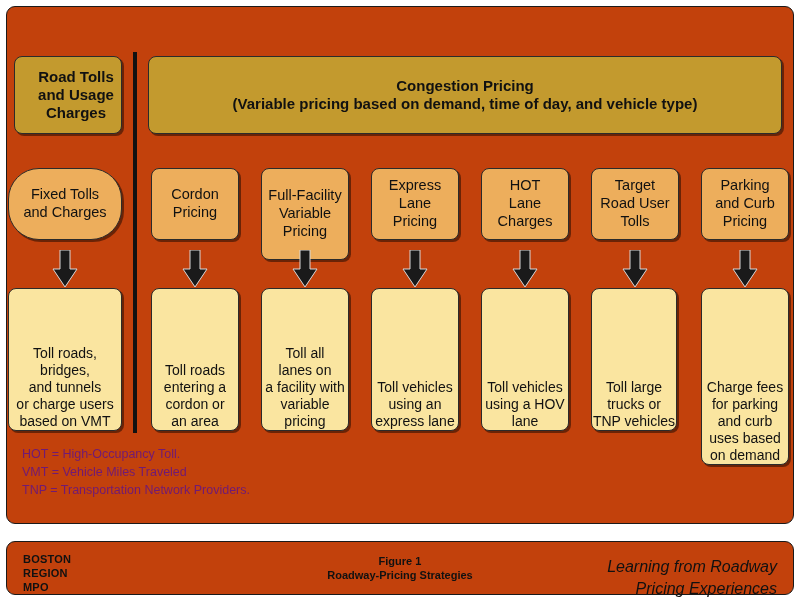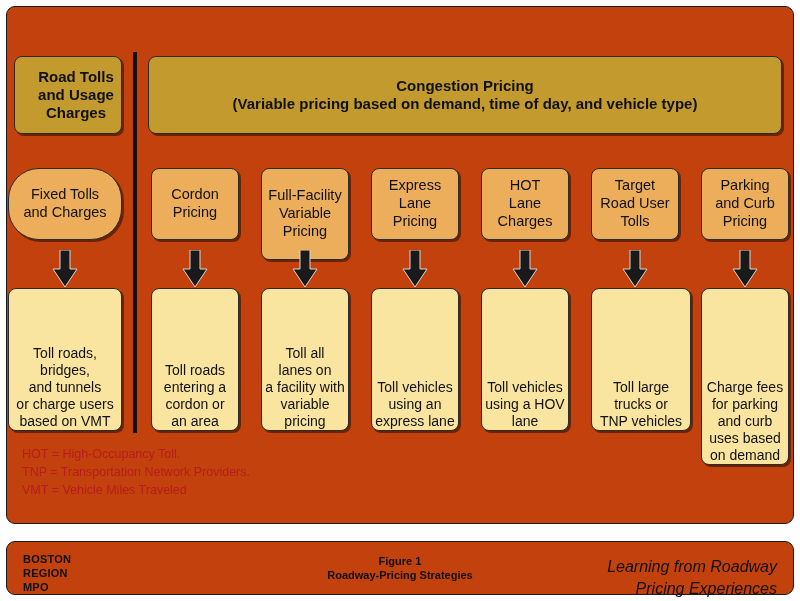--- a/index.html
+++ b/index.html
@@ -97,21 +97,21 @@
   }
   .arrow svg { display: block; }
 
   
   #footnotes {
     position: absolute;
     left: 22px;
     top: 446px;
     font-size: 12.5px;
     line-height: 1.42;
-    color: #b91c1c;
+    color: #701a75;
   }
   #footnotes div { white-space: pre; }
 
   
   #footer-logo {
     position: absolute;
     left: 16px;
     top: 10px;
     font-size: 11px;
     font-weight: bold;
@@ -270,38 +270,38 @@
 using an
 express lane</span>
   </div>
 
   <div class="node desc" style="left:481px; top:288px; width:88px; height:143px;">
     <span class="label">Toll vehicles
 using a HOV
 lane</span>
   </div>
 
-  <div class="node desc" style="left:591px; top:288px; width:100px; height:143px;">
+  <div class="node desc" style="left:591px; top:288px; width:86px; height:143px;">
     <span class="label">Toll large
 trucks or
 TNP vehicles</span>
   </div>
 
   <div class="node desc" style="left:701px; top:288px; width:88px; height:177px;">
     <span class="label">Charge fees
 for parking
 and curb
 uses based
 on demand</span>
   </div>
 
   <div id="footnotes">
     <div>HOT = High-Occupancy Toll.</div>
+    <div>VMT = Vehicle Miles Traveled</div>
     <div>TNP = Transportation Network Providers.</div>
-    <div>VMT = Vehicle Miles Traveled</div>
   </div>
 
   <div class="panel" id="footer-panel">
     <div id="footer-logo">
       <div>BOSTON</div>
       <div>REGION</div>
       <div>MPO</div>
     </div>
 
     <div id="footer-title">

